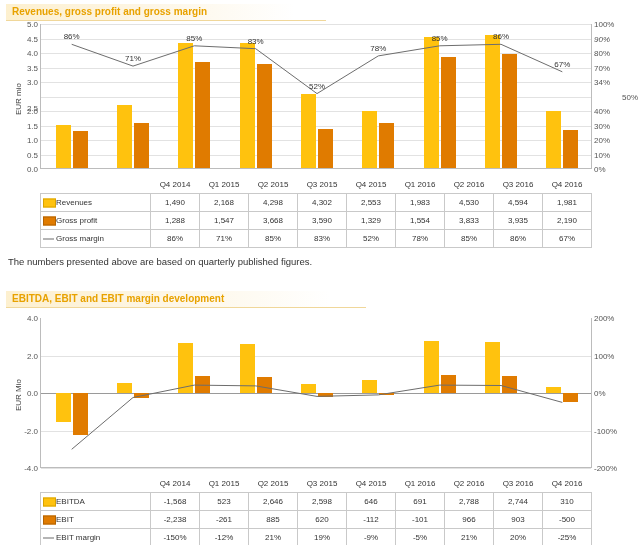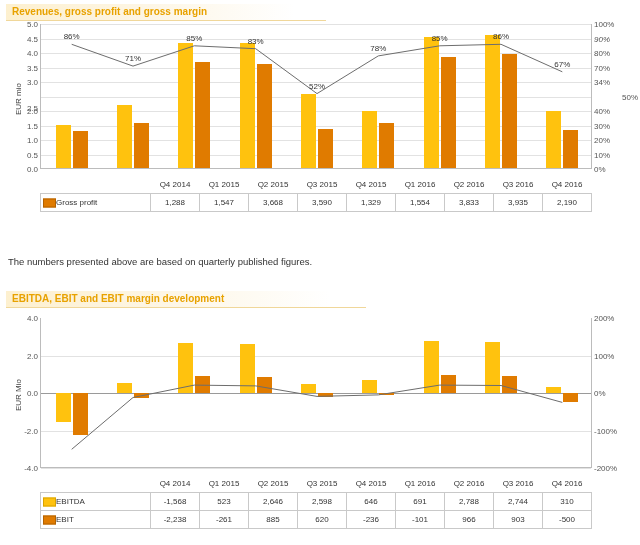--- a/index.html
+++ b/index.html
@@ -139,30 +139,54 @@
           <td>Q1 2015</td>
           <td>Q2 2015</td>
           <td>Q3 2015</td>
           <td>Q4 2015</td>
           <td>Q1 2016</td>
           <td>Q2 2016</td>
           <td>Q3 2016</td>
           <td>Q4 2016</td>
         </tr>
         <tr>
+          <td class="lab"><span class="swatch yellow"></span>Revenues</td>
+          <td>1,490</td>
+          <td>2,168</td>
+          <td>4,298</td>
+          <td>4,302</td>
+          <td>2,553</td>
+          <td>1,983</td>
+          <td>4,530</td>
+          <td>4,594</td>
+          <td>1,981</td>
+        </tr>
+        <tr>
           <td class="lab"><span class="swatch orange"></span>Gross profit</td>
           <td>1,288</td>
           <td>1,547</td>
           <td>3,668</td>
           <td>3,590</td>
           <td>1,329</td>
           <td>1,554</td>
           <td>3,833</td>
           <td>3,935</td>
           <td>2,190</td>
+        </tr>
+        <tr>
+          <td class="lab"><span class="swatch line"></span>Gross margin</td>
+          <td>86%</td>
+          <td>71%</td>
+          <td>85%</td>
+          <td>83%</td>
+          <td>52%</td>
+          <td>78%</td>
+          <td>85%</td>
+          <td>86%</td>
+          <td>67%</td>
         </tr>
       </tbody>
     </table>
 
   <div class="note">The numbers presented above are based on quarterly published figures.</div>
 
   <div class="sec-title" id="sec2">EBITDA, EBIT and EBIT margin development</div>
 
   <div class="chart-wrap" id="chart2" style="left: 0px; top: 0px;">
     <div class="axis-label" id="c2-ylab" style="left: 14px; top: 411px;">EUR Mio</div>
@@ -231,22 +255,34 @@
           <td>2,788</td>
           <td>2,744</td>
           <td>310</td>
         </tr>
         <tr>
           <td class="lab"><span class="swatch orange"></span>EBIT</td>
           <td>-2,238</td>
           <td>-261</td>
           <td>885</td>
           <td>620</td>
-          <td>-236</td>
+          <td>-112</td>
           <td>-101</td>
           <td>966</td>
           <td>903</td>
           <td>-500</td>
         </tr>
+        <tr>
+          <td class="lab"><span class="swatch line"></span>EBIT margin</td>
+          <td>-150%</td>
+          <td>-12%</td>
+          <td>21%</td>
+          <td>19%</td>
+          <td>-9%</td>
+          <td>-5%</td>
+          <td>21%</td>
+          <td>20%</td>
+          <td>-25%</td>
+        </tr>
       </tbody>
     </table>
 
 </div>
 
 </body></html>

